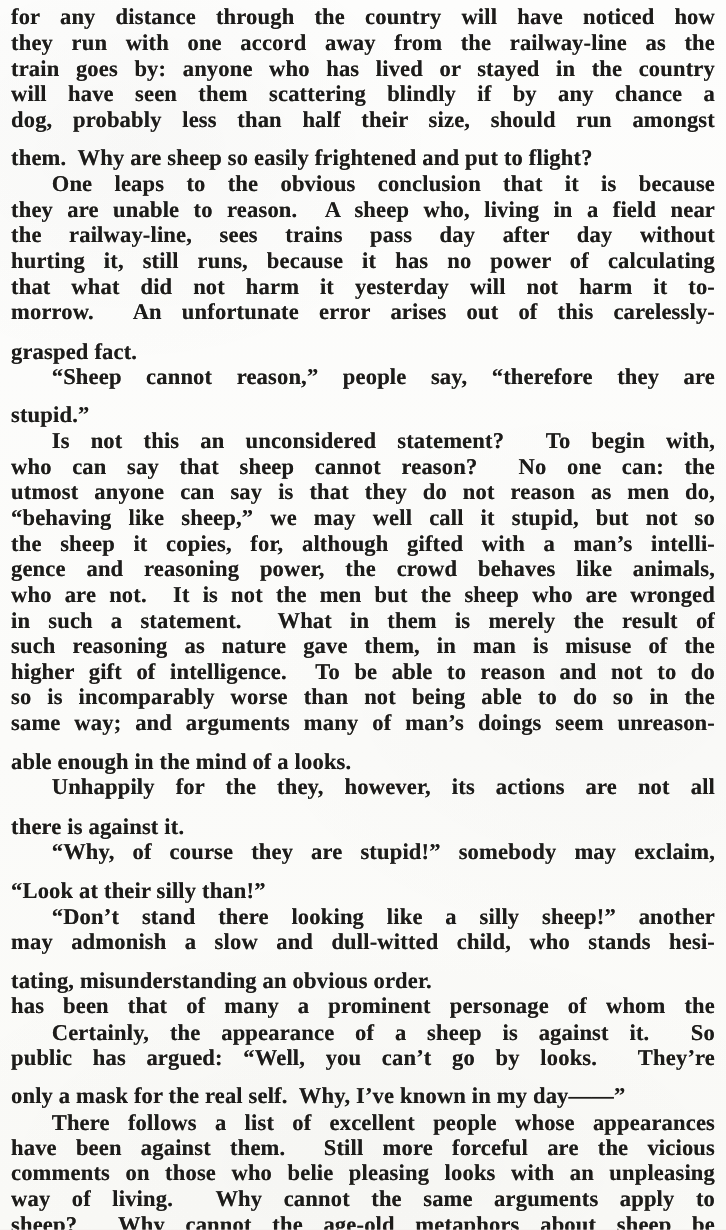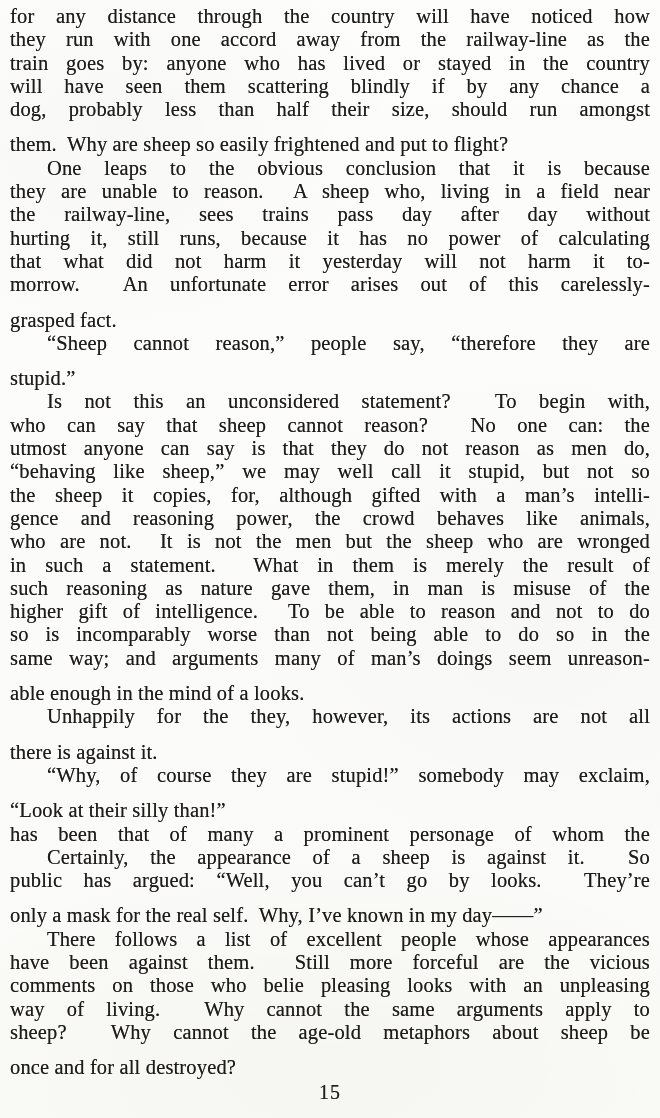--- a/index.html
+++ b/index.html
@@ -12,20 +12,21 @@
     width: 660px;
     height: 1118px;
     overflow: hidden;
     background:
       radial-gradient(ellipse 420px 300px at 18% 12%, rgba(0,0,0,0.018), rgba(0,0,0,0) 70%),
       radial-gradient(ellipse 500px 380px at 82% 55%, rgba(0,0,0,0.015), rgba(0,0,0,0) 70%),
       radial-gradient(ellipse 600px 300px at 50% 95%, rgba(0,0,0,0.02), rgba(0,0,0,0) 75%),
       linear-gradient(180deg, #fdfdfc 0%, #fbfbf9 60%, #fafaf7 100%);
     font-family: "Liberation Serif", "DejaVu Serif", serif;
     color: #1d1c1a;
+    font-weight: bold;
   }
   .text-col {
     padding: 5px 10px 0 10px;
   }
   .paragraph {
     margin: 0;
   }
   .line {
     font-size: 20.5px;
     line-height: 23.3px;
@@ -93,20 +94,25 @@
       </div>
       <div class="paragraph">
         <div class="line indent">Unhappily for the they, however, its actions are not all</div>
         <div class="line last">there is against it.</div>
       </div>
       <div class="paragraph">
         <div class="line indent">“Why, of course they are stupid!” somebody may exclaim,</div>
         <div class="line last">“Look at their silly than!”</div>
       </div>
       <div class="paragraph">
+        <div class="line indent">“Don’t stand there looking like a silly sheep!” another</div>
+        <div class="line">may admonish a slow and dull-witted child, who stands hesi-</div>
+        <div class="line last">tating, misunderstanding an obvious order.</div>
+      </div>
+      <div class="paragraph">
         <div class="line">has been that of many a prominent personage of whom the</div>
         <div class="line indent">Certainly, the appearance of a sheep is against it.&nbsp; So</div>
         <div class="line">public has argued: “Well, you can’t go by looks.&nbsp; They’re</div>
         <div class="line last">only a mask for the real self.&nbsp; Why, I’ve known in my day——”</div>
       </div>
       <div class="paragraph">
         <div class="line indent">There follows a list of excellent people whose appearances</div>
         <div class="line">have been against them.&nbsp; Still more forceful are the vicious</div>
         <div class="line">comments on those who belie pleasing looks with an unpleasing</div>
         <div class="line">way of living.&nbsp; Why cannot the same arguments apply to</div>

